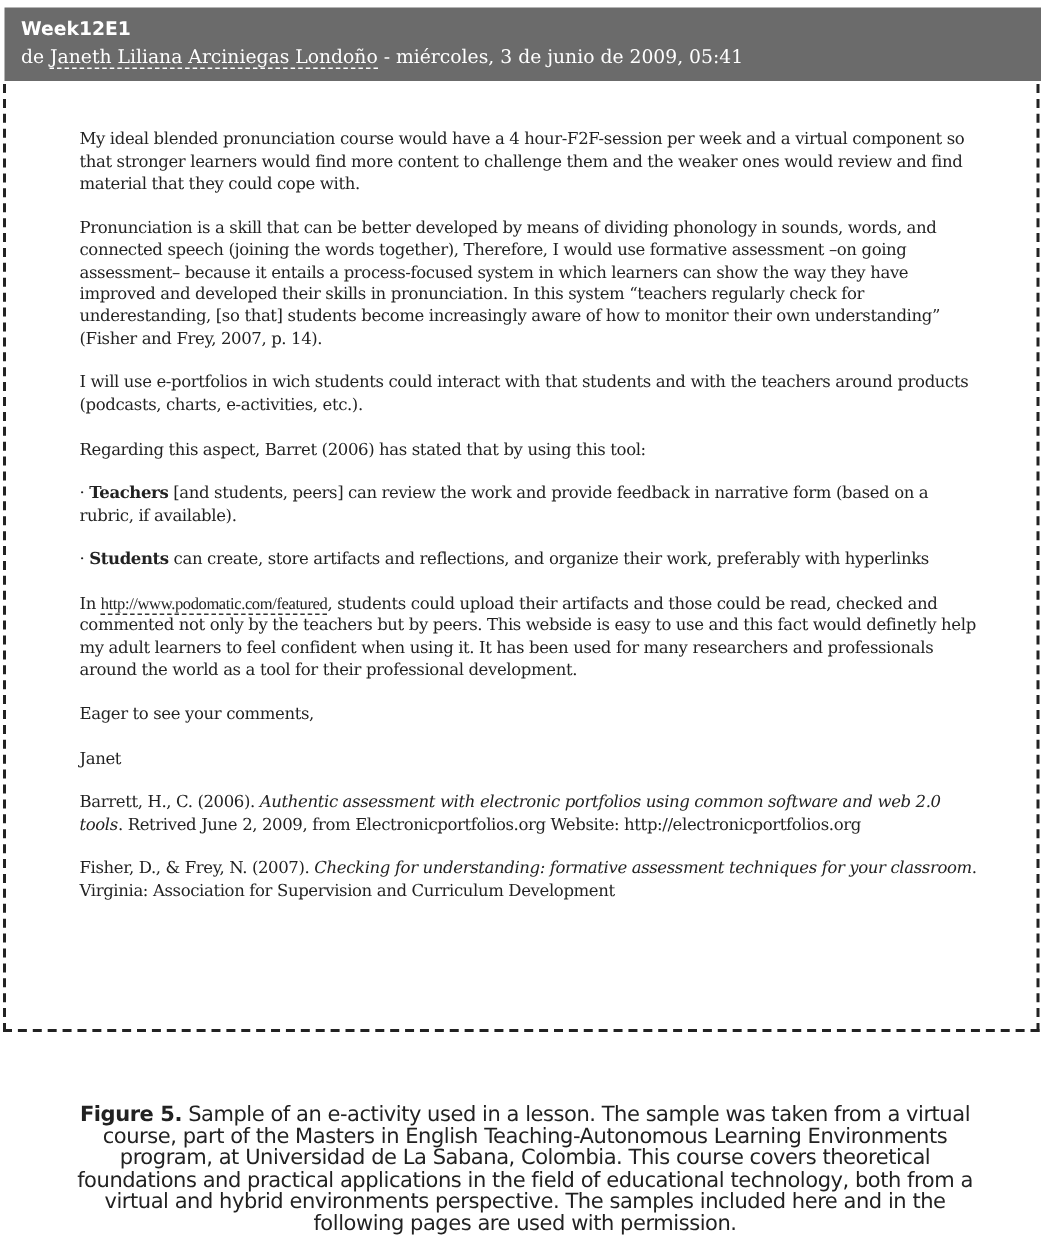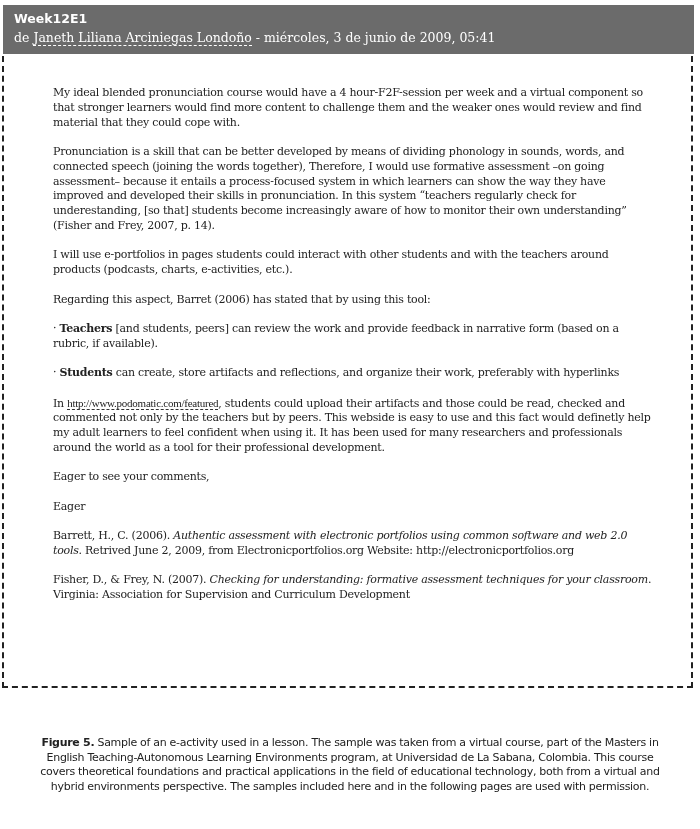--- a/index.html
+++ b/index.html
@@ -24,42 +24,42 @@
     position: absolute; left: 53px; top: 86px; width: 600px;
     font-family: "DejaVu Serif", serif; font-size: 11px; line-height: 14.8px; color: #222;
     letter-spacing: -0.25px;
   }
   .content p { margin: 0 0 14.6px 0; }
   .content .link { border-bottom: 1px dashed #333; font-family: Liberation Serif, serif; }
   .content b { font-weight: bold; }
   .content i { font-style: italic; }
   .caption {
     position: absolute; left: 40px; top: 736px; width: 620px; text-align: center;
-    font-family: "DejaVu Sans", sans-serif; font-size: 11px; line-height: 14.6px; color: #222;
+    font-family: "DejaVu Sans", sans-serif; font-size: 14px; line-height: 14.6px; color: #222;
     letter-spacing: -0.3px;
   }
   .caption b { font-weight: bold; }
 </style>
 </head>
 <body>
 
 <div class="header">
   <div class="title">Week12E1</div>
   <div class="byline"><span>de </span><span class="author">Janeth Liliana Arciniegas Londoño</span><span> - miércoles, 3 de junio de 2009, 05:41</span></div>
 </div>
 
 <div class="box"></div>
 
 <div class="content">
   <p>My ideal blended pronunciation course would have a 4 hour-F2F-session per week and a virtual component so that stronger learners would find more content to challenge them and the weaker ones would review and find material that they could cope with.</p>
   <p>Pronunciation is a skill that can be better developed by means of dividing phonology in sounds, words, and connected speech (joining the words together), Therefore, I would use formative assessment –on going assessment– because it entails a process-focused system in which learners can show the way they have improved and developed their skills in pronunciation. In this system “teachers regularly check for underestanding, [so that] students become increasingly aware of how to monitor their own understanding” (Fisher and Frey, 2007, p. 14).</p>
-  <p>I will use e-portfolios in pages students could interact with other students and with the teachers around products (podcasts, charts, e-activities, etc.).</p>
+  <p>I will use e-portfolios in wich students could interact with that students and with the teachers around products (podcasts, charts, e-activities, etc.).</p>
   <p>Regarding this aspect, Barret (2006) has stated that by using this tool:</p>
   <p><span>· </span><b>Teachers</b><span> [and students, peers] can review the work and provide feedback in narrative form (based on a rubric, if available).</span></p>
   <p><span>· </span><b>Students</b><span> can create, store artifacts and reflections, and organize their work, preferably with hyperlinks</span></p>
   <p><span>In </span><span class="link">http://www.podomatic.com/featured</span><span>, students could upload their artifacts and those could be read, checked and commented not only by the teachers but by peers. This webside is easy to use and this fact would definetly help my adult learners to feel confident when using it. It has been used for many researchers and professionals around the world as a tool for their professional development.</span></p>
   <p>Eager to see your comments,</p>
-  <p>Eager</p>
+  <p>Janet</p>
   <p><span>Barrett, H., C. (2006). </span><i>Authentic assessment with electronic portfolios using common software and web 2.0 tools</i><span>. Retrived June 2, 2009, from Electronicportfolios.org Website: http://electronicportfolios.org</span></p>
   <p><span>Fisher, D., &amp; Frey, N. (2007). </span><i>Checking for understanding: formative assessment techniques for your classroom</i><span>. Virginia: Association for Supervision and Curriculum Development</span></p>
 </div>
 
 <div class="caption"><b>Figure 5.</b><span> Sample of an e-activity used in a lesson. The sample was taken from a virtual course, part of the Masters in English Teaching-Autonomous Learning Environments program, at Universidad de La Sabana, Colombia. This course covers theoretical foundations and practical applications in the field of educational technology, both from a virtual and hybrid environments perspective. The samples included here and in the following pages are used with permission.</span></div>
 
 </body></html>

